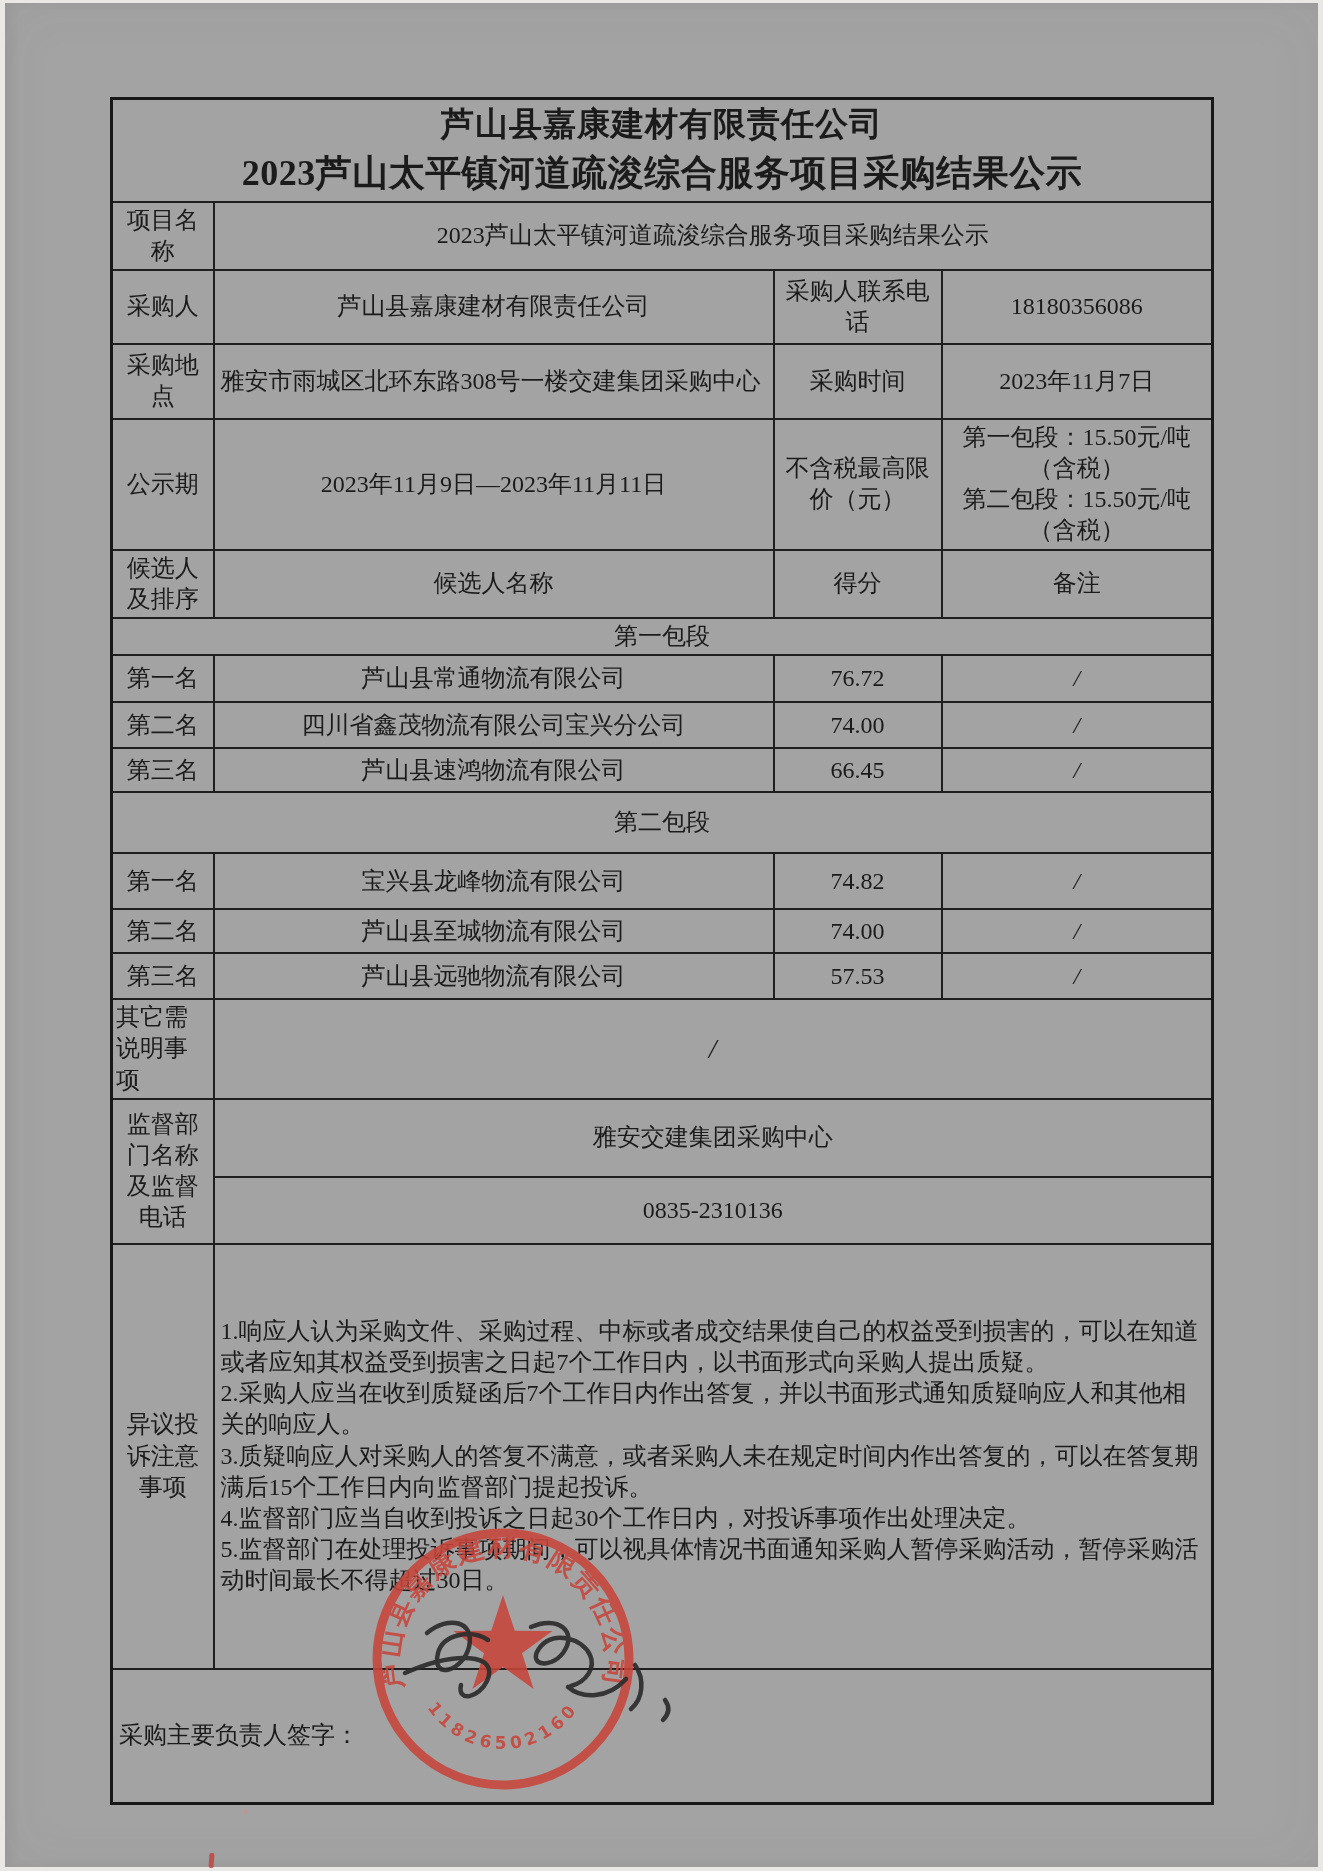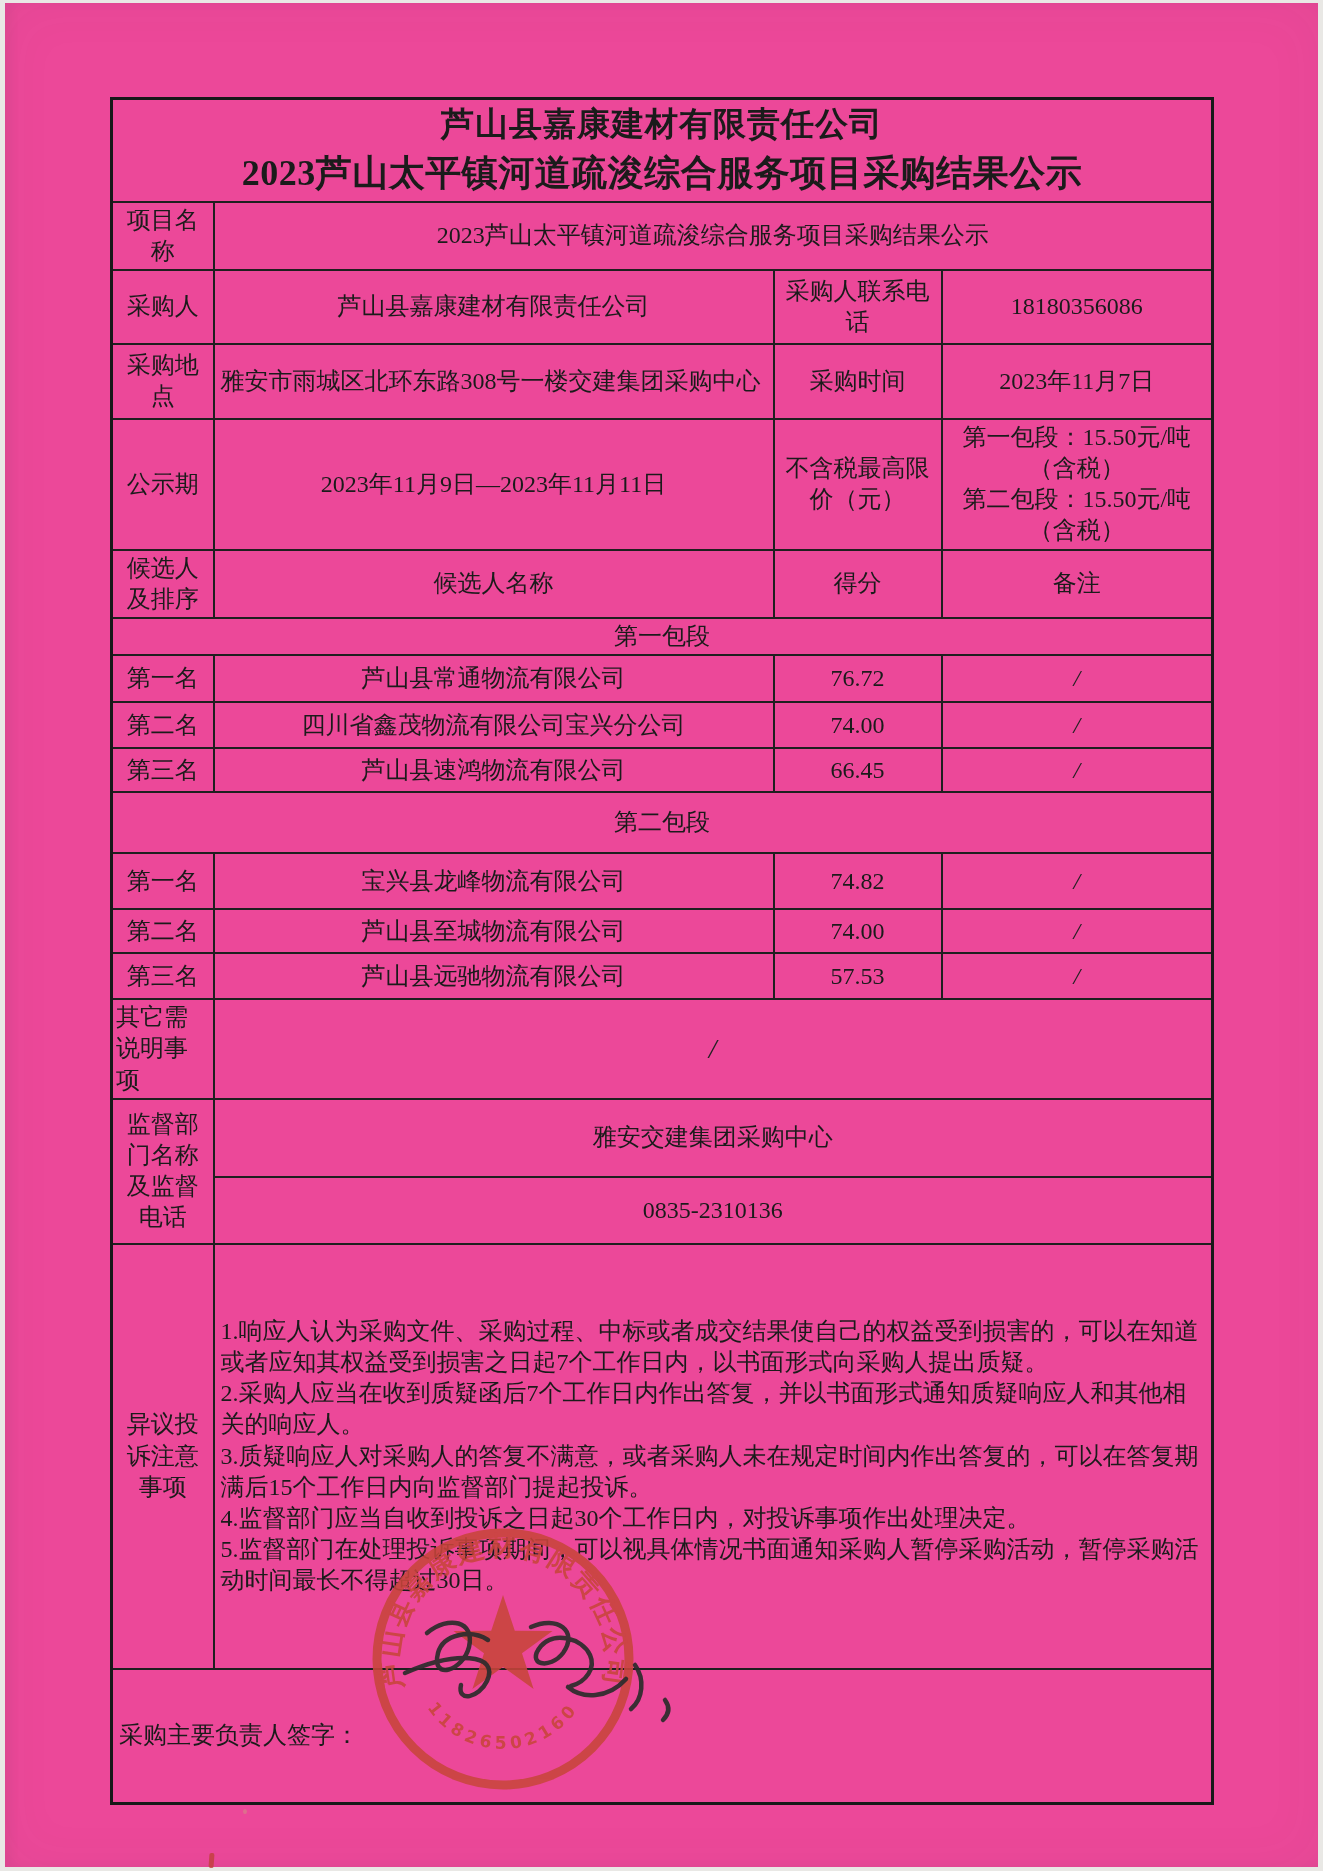--- a/index.html
+++ b/index.html
@@ -5,21 +5,21 @@
   html,body{margin:0;padding:0;}
   body{
     width:1323px;height:1871px;position:relative;
     background:#e9e8e5;
     font-family:"Liberation Serif","DejaVu Serif",serif;
     color:#1b1b1b;
     overflow:hidden;
   }
   .page{
     position:absolute;left:5px;top:3px;right:5px;bottom:4px;
-    background:#ec4899;
+    background:#a3a3a3;
     box-shadow:inset 0 0 55px rgba(80,75,70,.05), inset 6px 0 10px rgba(80,75,70,.07);
   }
   table.doc{
     position:absolute;left:105px;top:94px;
     border-collapse:collapse;table-layout:fixed;
     width:1101px;
     border:3px solid #181818;
   }
   table.doc td{
     border:2px solid #1f1f1f;

